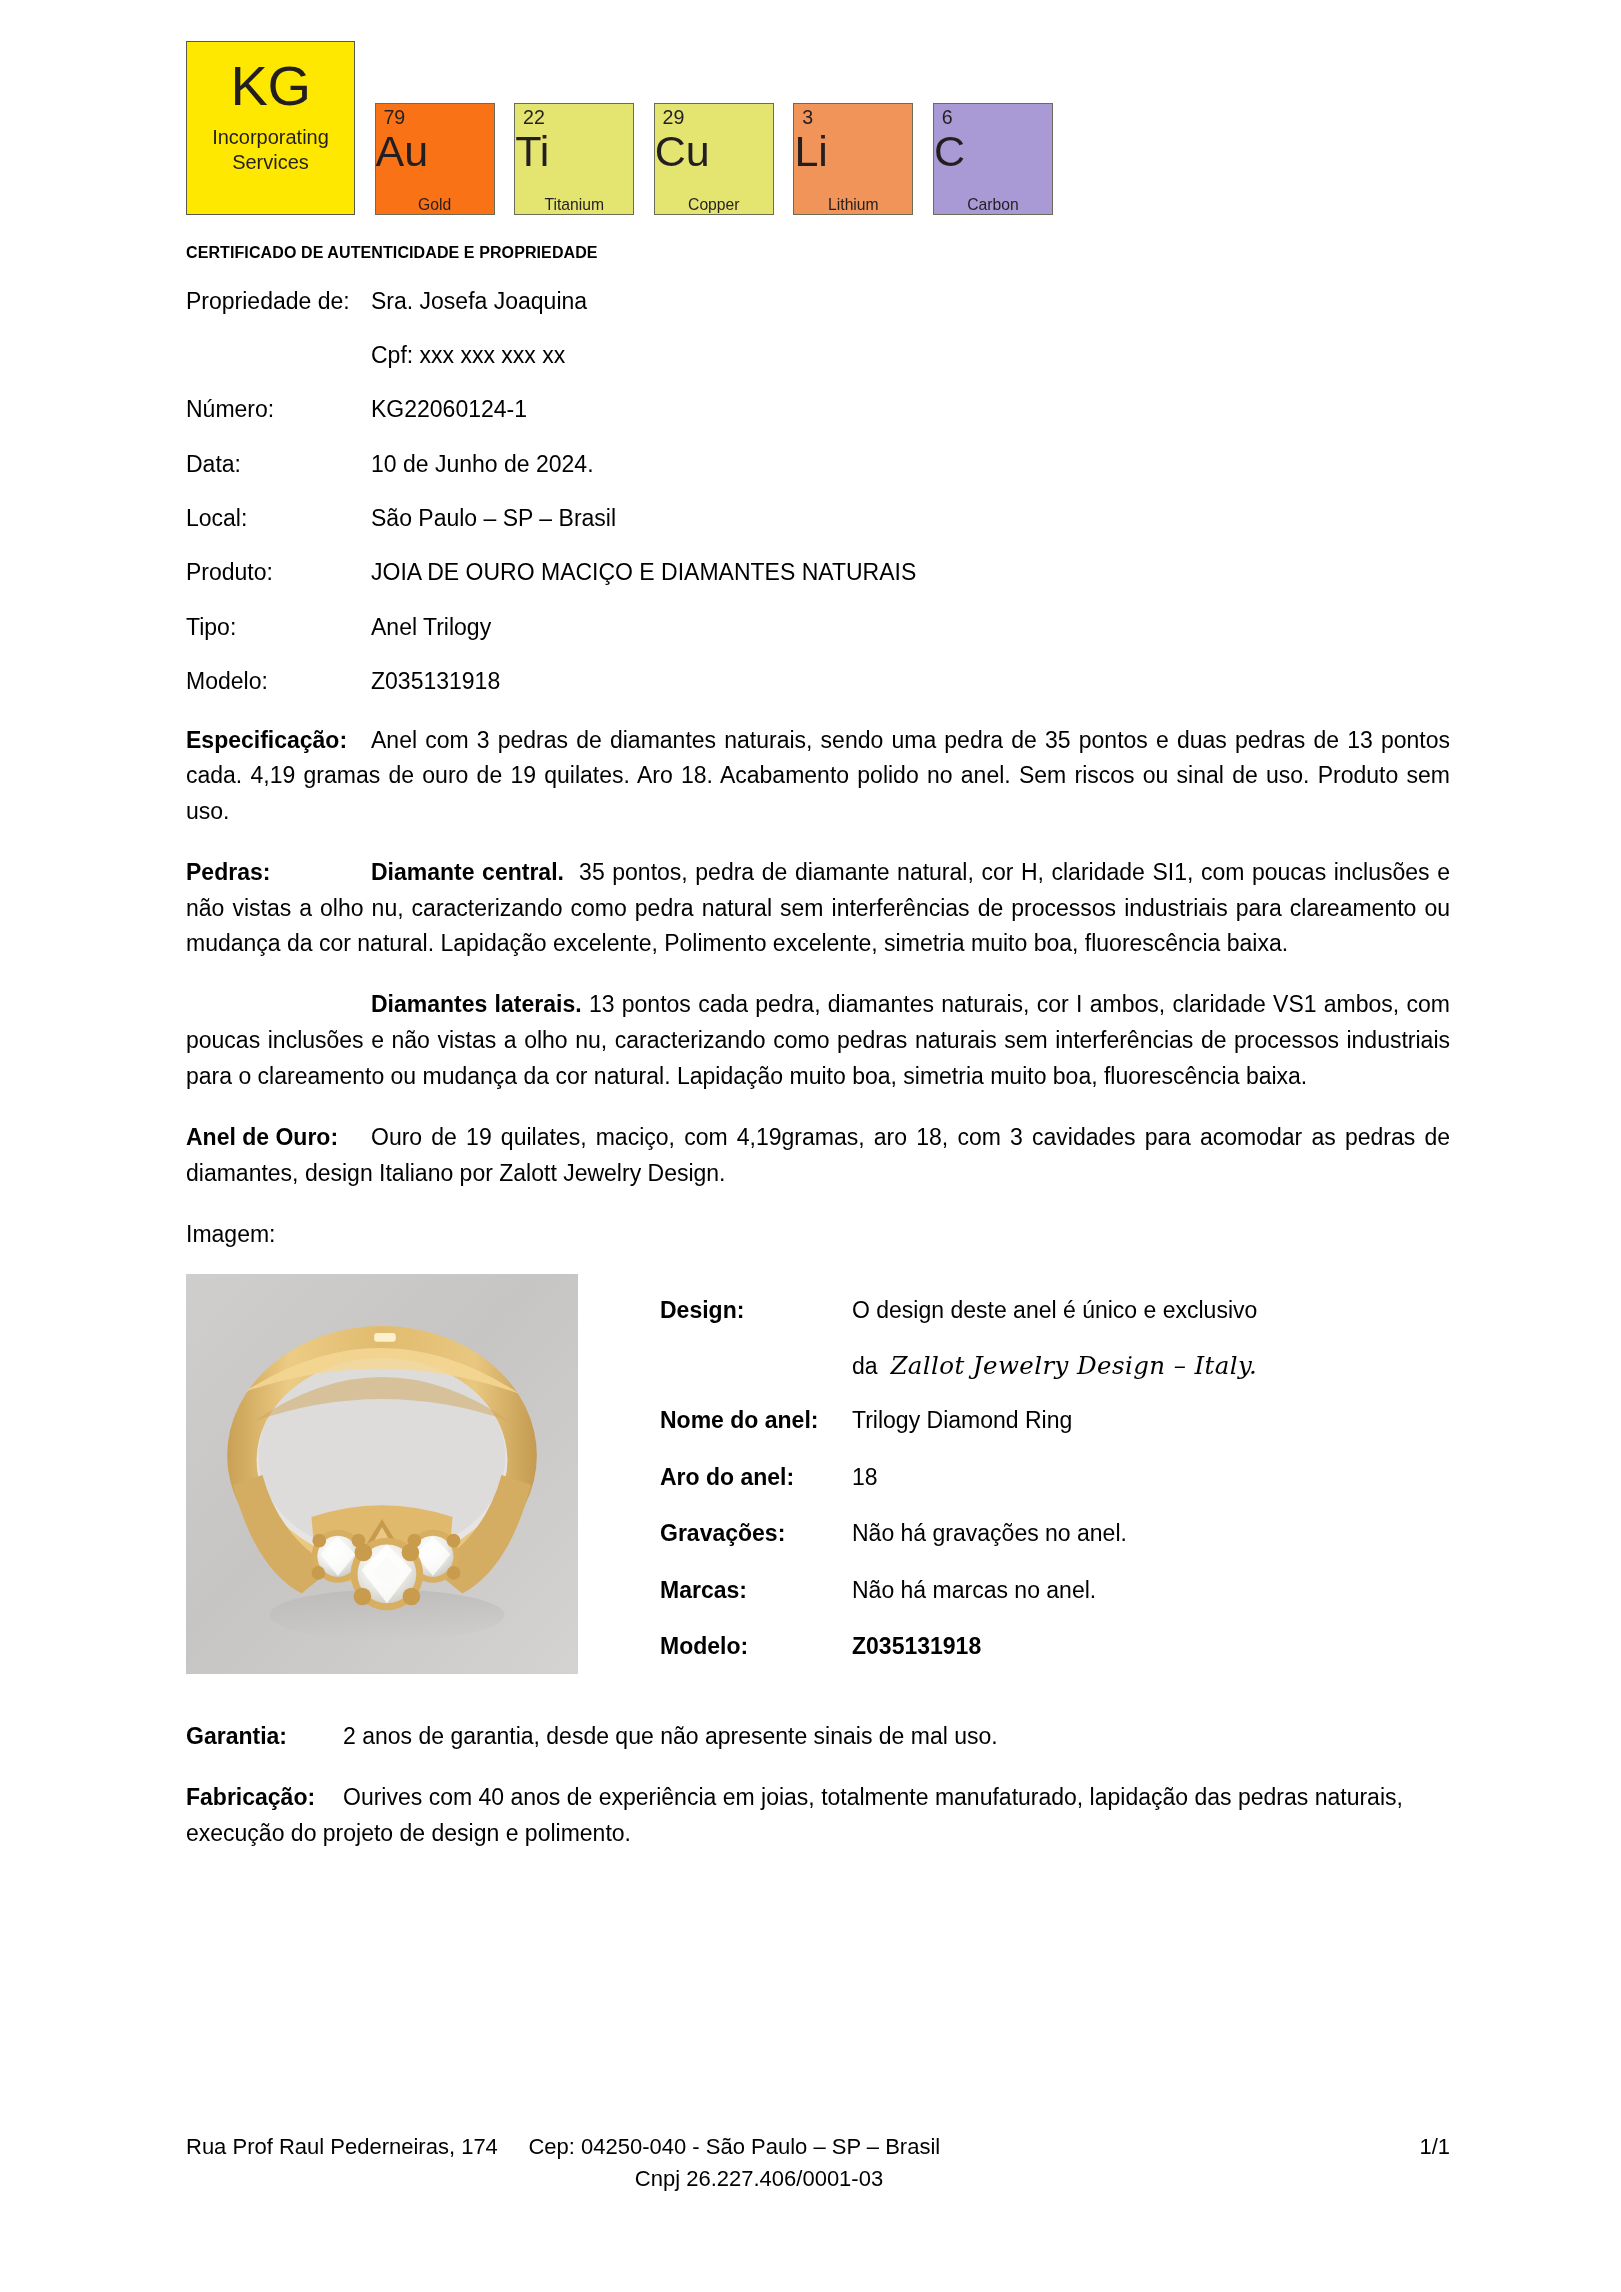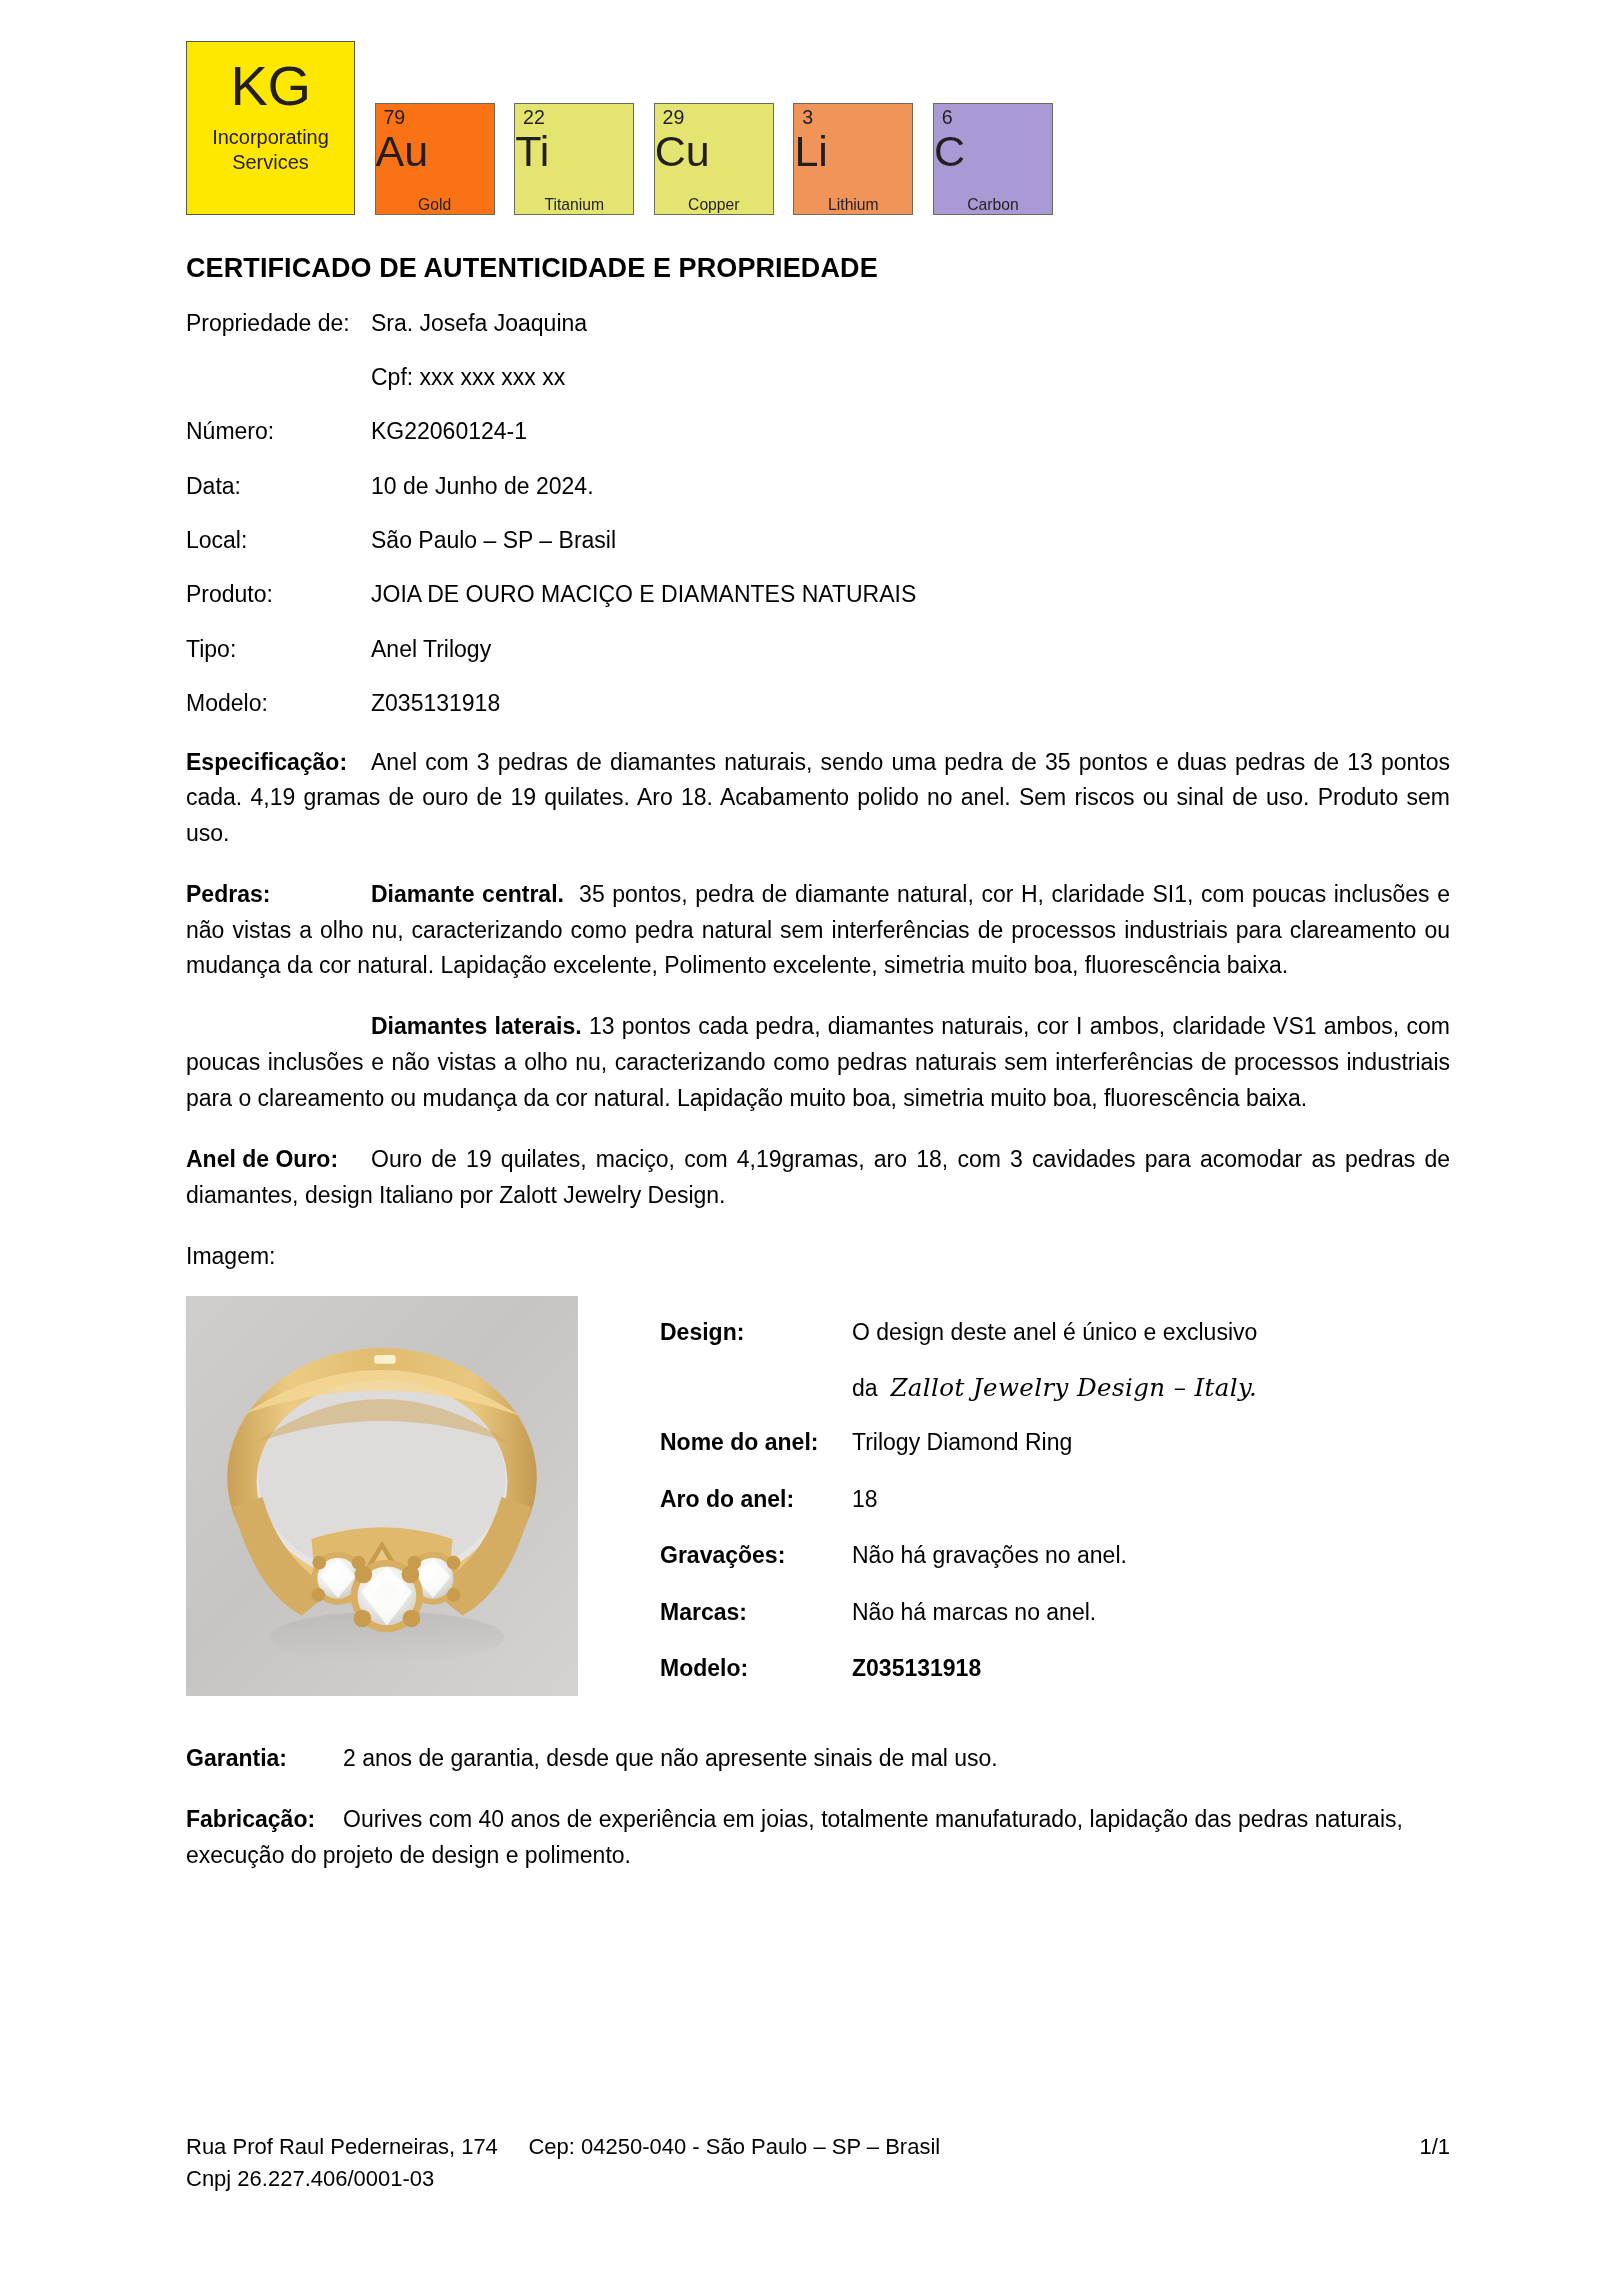--- a/index.html
+++ b/index.html
@@ -93,23 +93,23 @@
     left: 0;
     right: 0;
     bottom: 0;
     text-align: center;
     font-size: 15.7px;
     color: #231f20;
   }
 
   
   .doc-title {
-    font-size: 27px;
+    font-size: 16px;
     font-weight: bold;
-    margin-top: 38px;
+    margin-top: 29px;
     letter-spacing: 0.1px;
   }
   .kv {
     display: flex;
     margin-top: 24.5px;
     font-size: 23px;
     line-height: 1.3;
   }
   .kv .k {
     width: 185px;
@@ -189,20 +189,21 @@
     font-size: 22px;
     line-height: 1.45;
   }
   .footer-line1 {
     display: flex;
     justify-content: space-between;
     align-items: baseline;
   }
   .footer-addr { white-space: pre; }
   .footer-line2 {
+    text-align: center;
     padding-right: 118px;
   }
 </style>
 </head>
 <body>
 
 <div class="page">
   <div class="content">
 
     <div class="header-row">

